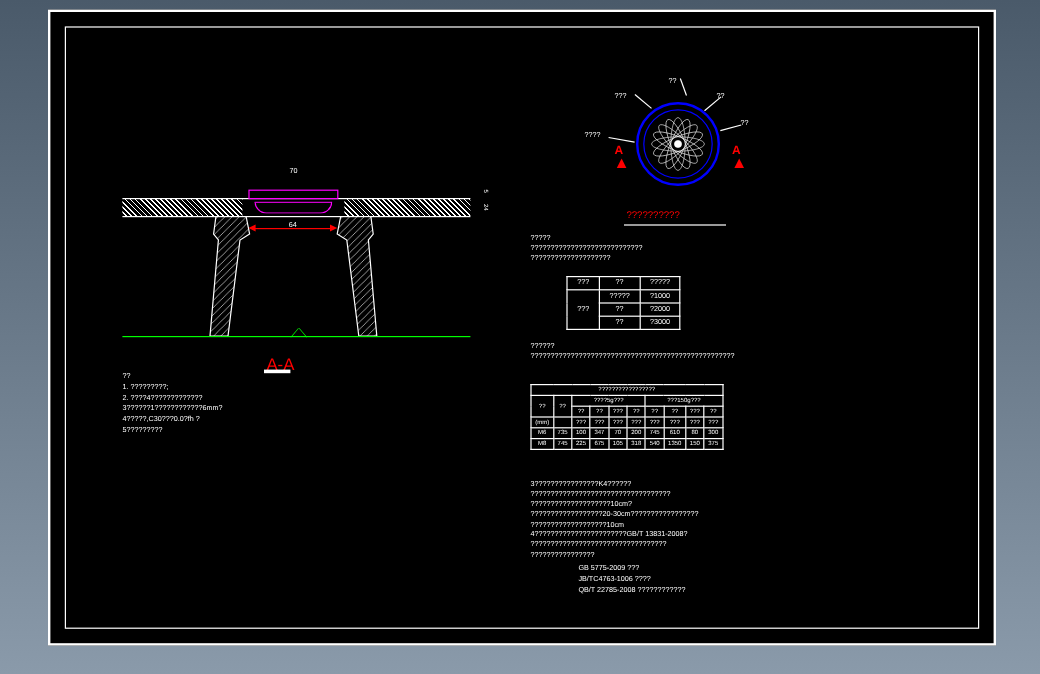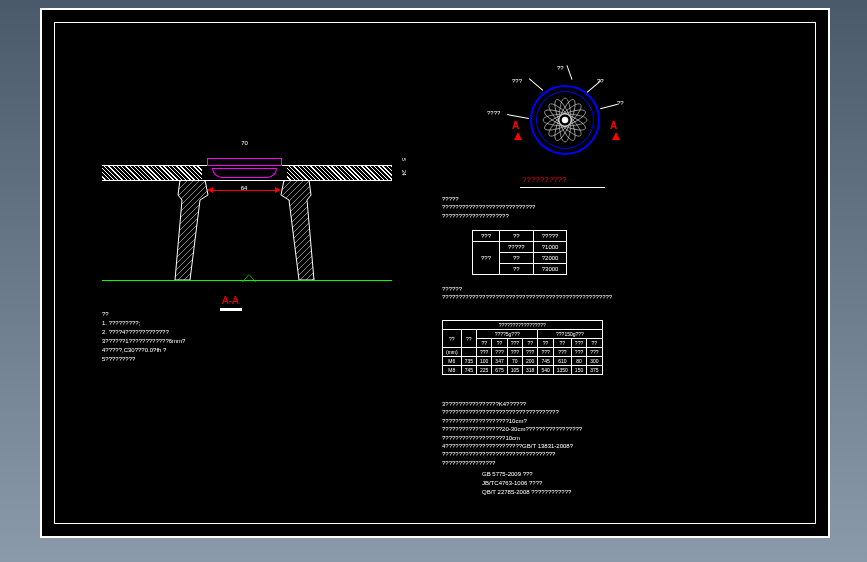--- a/index.html
+++ b/index.html
@@ -18,21 +18,21 @@
 .dim-line-64{position:absolute;top:50px;left:108px;width:68px;height:1px;background:#f00}
 .arrow-l{position:absolute;top:47px;left:105px;width:0;height:0;border-right:6px solid #f00;border-top:3px solid transparent;border-bottom:3px solid transparent}
 .arrow-r{position:absolute;top:47px;left:173px;width:0;height:0;border-left:6px solid #f00;border-top:3px solid transparent;border-bottom:3px solid transparent}
 .cover-inner{position:absolute;top:28px;left:110px;width:65px;height:10px;border:1px solid #f0f;border-radius:0 0 30px 30px}
 .pier{position:absolute;top:40px;width:45px;height:100px}
 .pier svg{width:100%;height:100%}
 .pier-l{left:68px}
 .pier-r{left:172px}
 .ground{position:absolute;top:140px;left:0;width:290px;height:1px;background:#0f0}
 .break-sym{position:absolute;top:133px;left:140px;color:#0f0;font-size:10px}
-.section-label{position:absolute;top:285px;left:180px;color:#f00;font-size:10px}
+.section-label{position:absolute;top:285px;left:180px;color:#f00;font-size:14px}
 .section-label-line{position:absolute;top:298px;left:178px;width:22px;height:3px;background:#fff}
 .top-view{position:absolute;top:50px;left:440px;width:170px;height:120px}
 .circle-outer{position:absolute;top:25px;left:48px;width:70px;height:70px;border:2px solid #00f;border-radius:50%}
 .circle-inner{position:absolute;top:31px;left:54px;width:58px;height:58px;border:1px solid #00f;border-radius:50%}
 .flower{position:absolute;top:35px;left:58px;width:50px;height:50px}
 .flower svg{width:100%;height:100%}
 .leader{position:absolute;background:#fff;height:1px}
 .leader-text{position:absolute;color:#fff;font-size:6px}
 .a-mark{position:absolute;color:#f00;font-size:10px;font-weight:bold}
 .a-tri{position:absolute;width:0;height:0;border-left:4px solid transparent;border-right:4px solid transparent;border-bottom:8px solid #f00}

